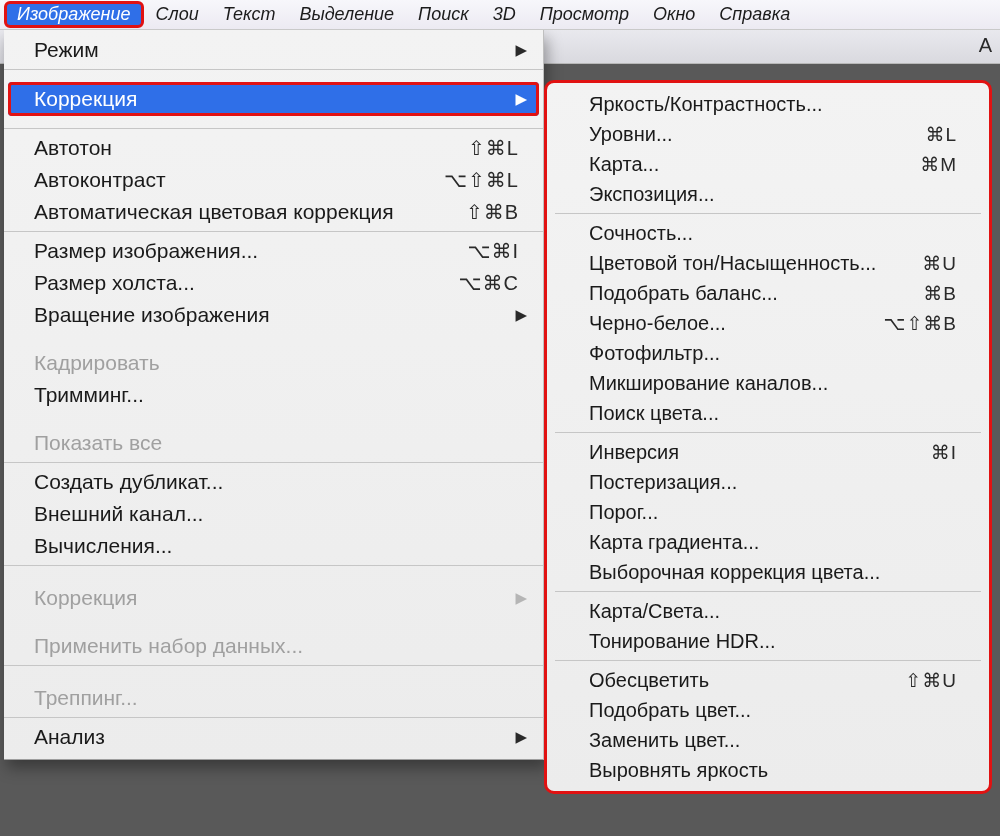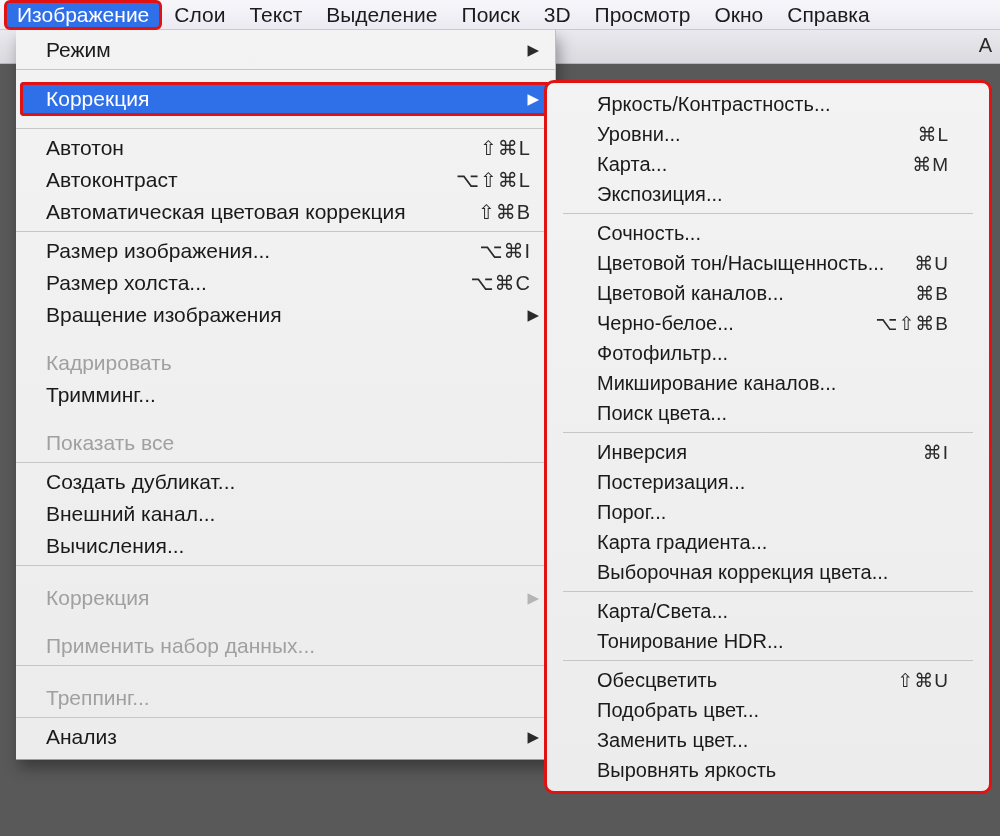--- a/index.html
+++ b/index.html
@@ -17,23 +17,24 @@
     background: linear-gradient(#f7f7fb, #eceaf2);
     display: flex;
     align-items: center;
     padding: 0 4px;
     border-bottom: 1px solid #c9c9c9;
     position: relative;
     z-index: 10;
   }
   .menubar-item {
     padding: 2px 12px;
-    font-size: 21px;
+    font-size: 18px;
     color: #1b1b1b;
     cursor: default;
+    font-style: italic;
   }
   .menubar-item.active {
     background: #2f6fe8;
     color: #fff;
     border: 3px solid #e11212;
     border-radius: 6px;
     padding: 0 10px;
   }
   .toolbar-strip {
     height: 34px;
@@ -44,21 +45,21 @@
   .toolbar-strip .right-letter {
     position: absolute;
     right: 8px;
     top: 4px;
     font-size: 20px;
     color: #2a2a2a;
   }
   .dropdown {
     position: absolute;
     top: 30px;
-    left: 16px;
+    left: 4px;
     width: 540px;
     background: linear-gradient(#f3f3f3, #ececec);
     border-right: 1px solid #bfbfbf;
     border-bottom: 1px solid #9e9e9e;
     box-shadow: 3px 8px 14px rgba(0,0,0,0.35);
   }
   .menu-row {
     display: flex;
     align-items: center;
     height: 32px;
@@ -101,21 +102,21 @@
   .dropdown .spacer-bot { height: 6px; }
 
   .submenu {
     position: absolute;
     top: 80px;
     left: 544px;
     width: 448px;
     background: linear-gradient(#f3f3f3, #ececec);
     border: 3px solid #e11212;
     border-radius: 10px;
-    padding: 6px 16px;
+    padding: 6px 8px;
   }
   .submenu .menu-row {
     padding: 0 24px 0 34px;
     height: 30px;
     font-size: 20px;
   }
   .submenu .menu-row .shortcut { font-size: 19px; }
   .submenu .sep { margin: 4px 0; }
 </style>
 </head>
@@ -239,21 +240,21 @@
   <div class="sep"></div>
 
   <div class="menu-row">
     <span class="label">Сочность...</span>
   </div>
   <div class="menu-row">
     <span class="label">Цветовой тон/Насыщенность...</span>
     <span class="shortcut">⌘U</span>
   </div>
   <div class="menu-row">
-    <span class="label">Цветовой каналов...</span>
+    <span class="label">Подобрать баланс...</span>
     <span class="shortcut">⌘B</span>
   </div>
   <div class="menu-row">
     <span class="label">Черно-белое...</span>
     <span class="shortcut">⌥⇧⌘B</span>
   </div>
   <div class="menu-row">
     <span class="label">Фотофильтр...</span>
   </div>
   <div class="menu-row">

